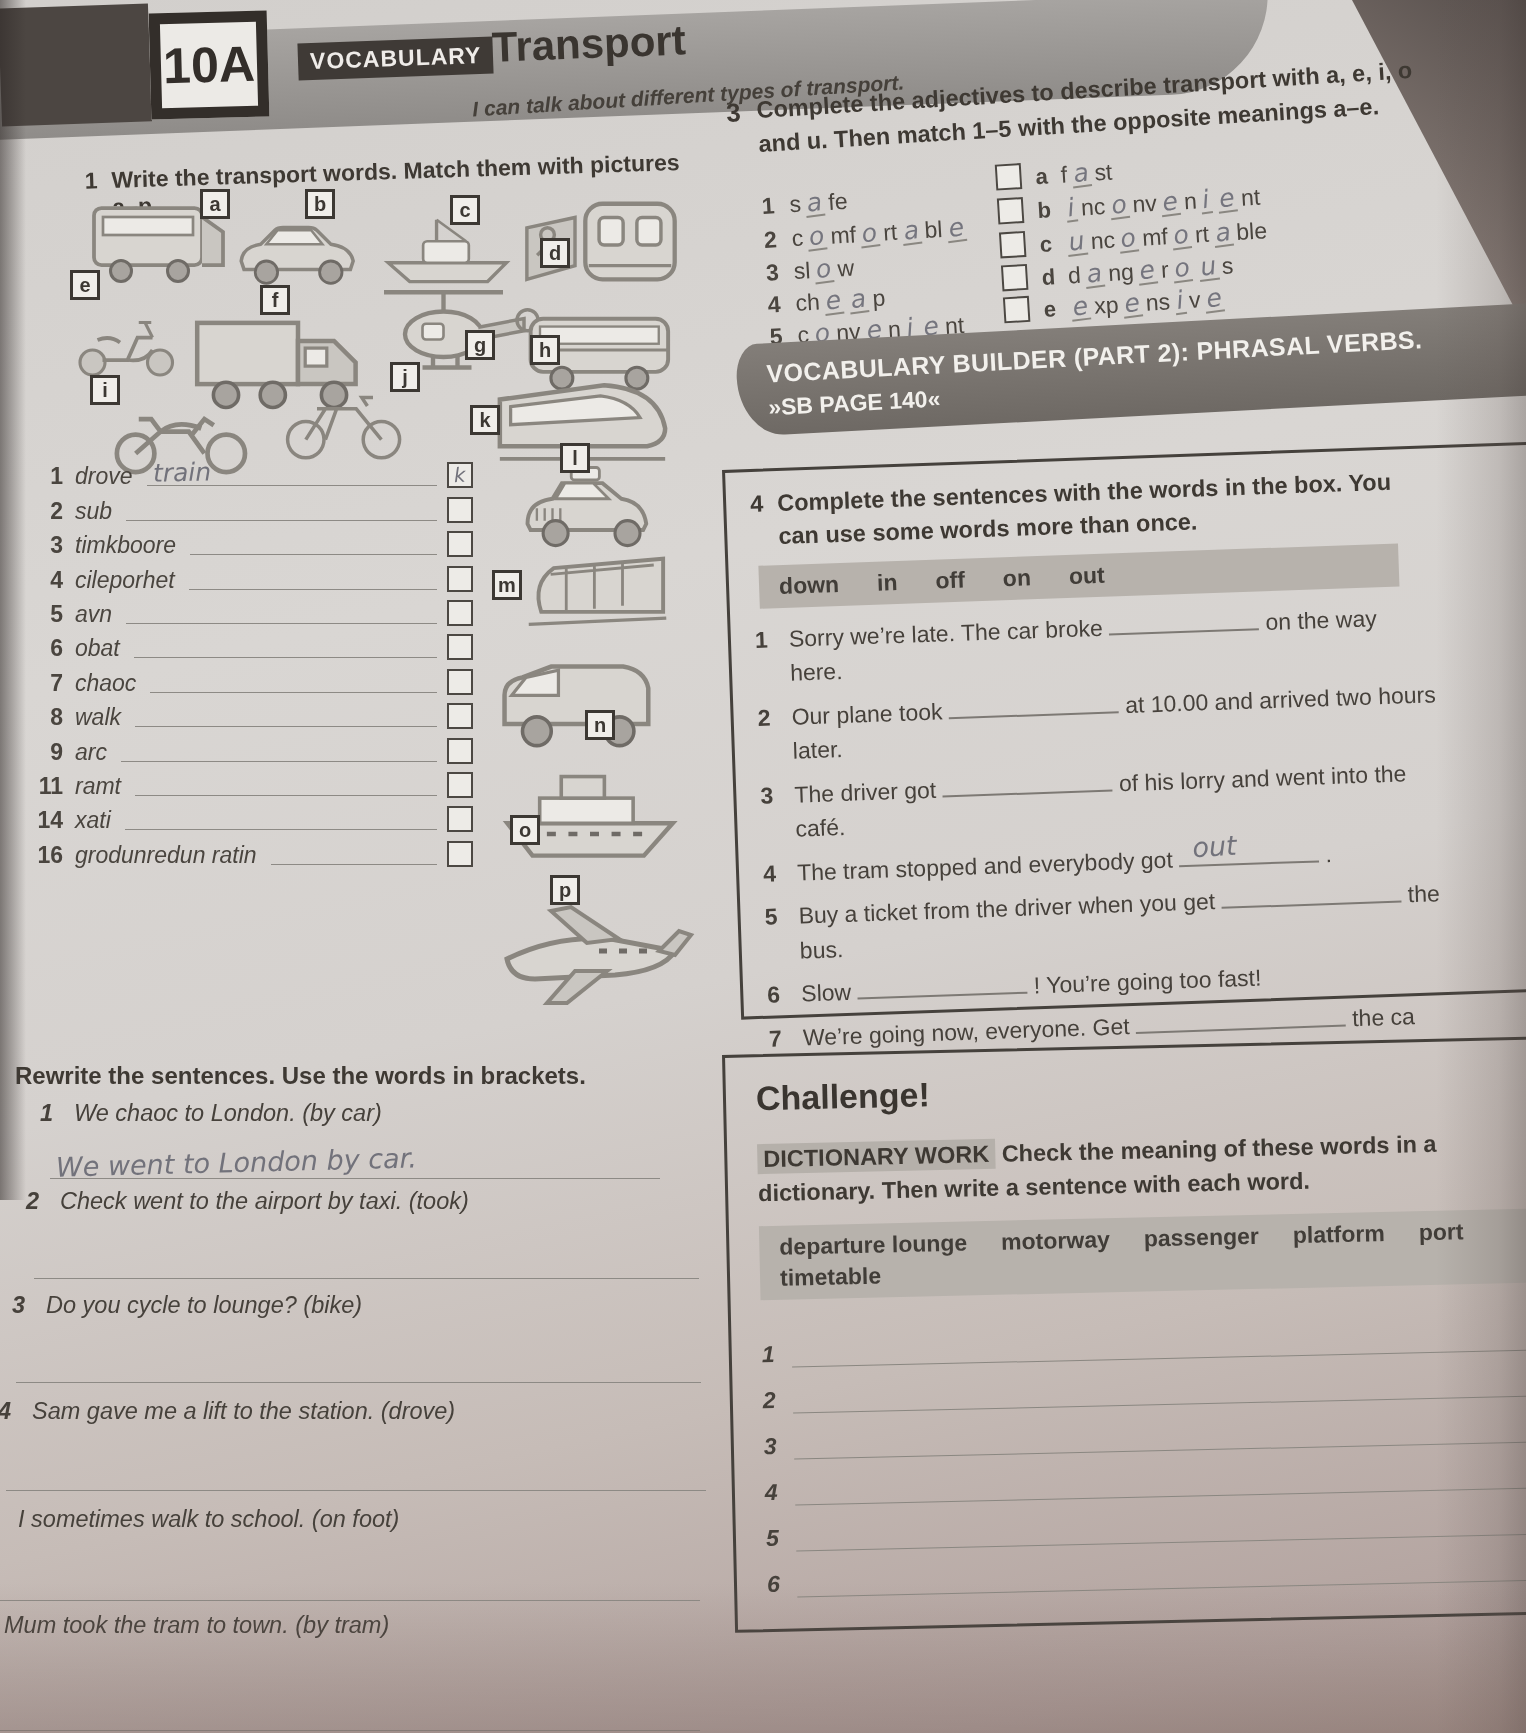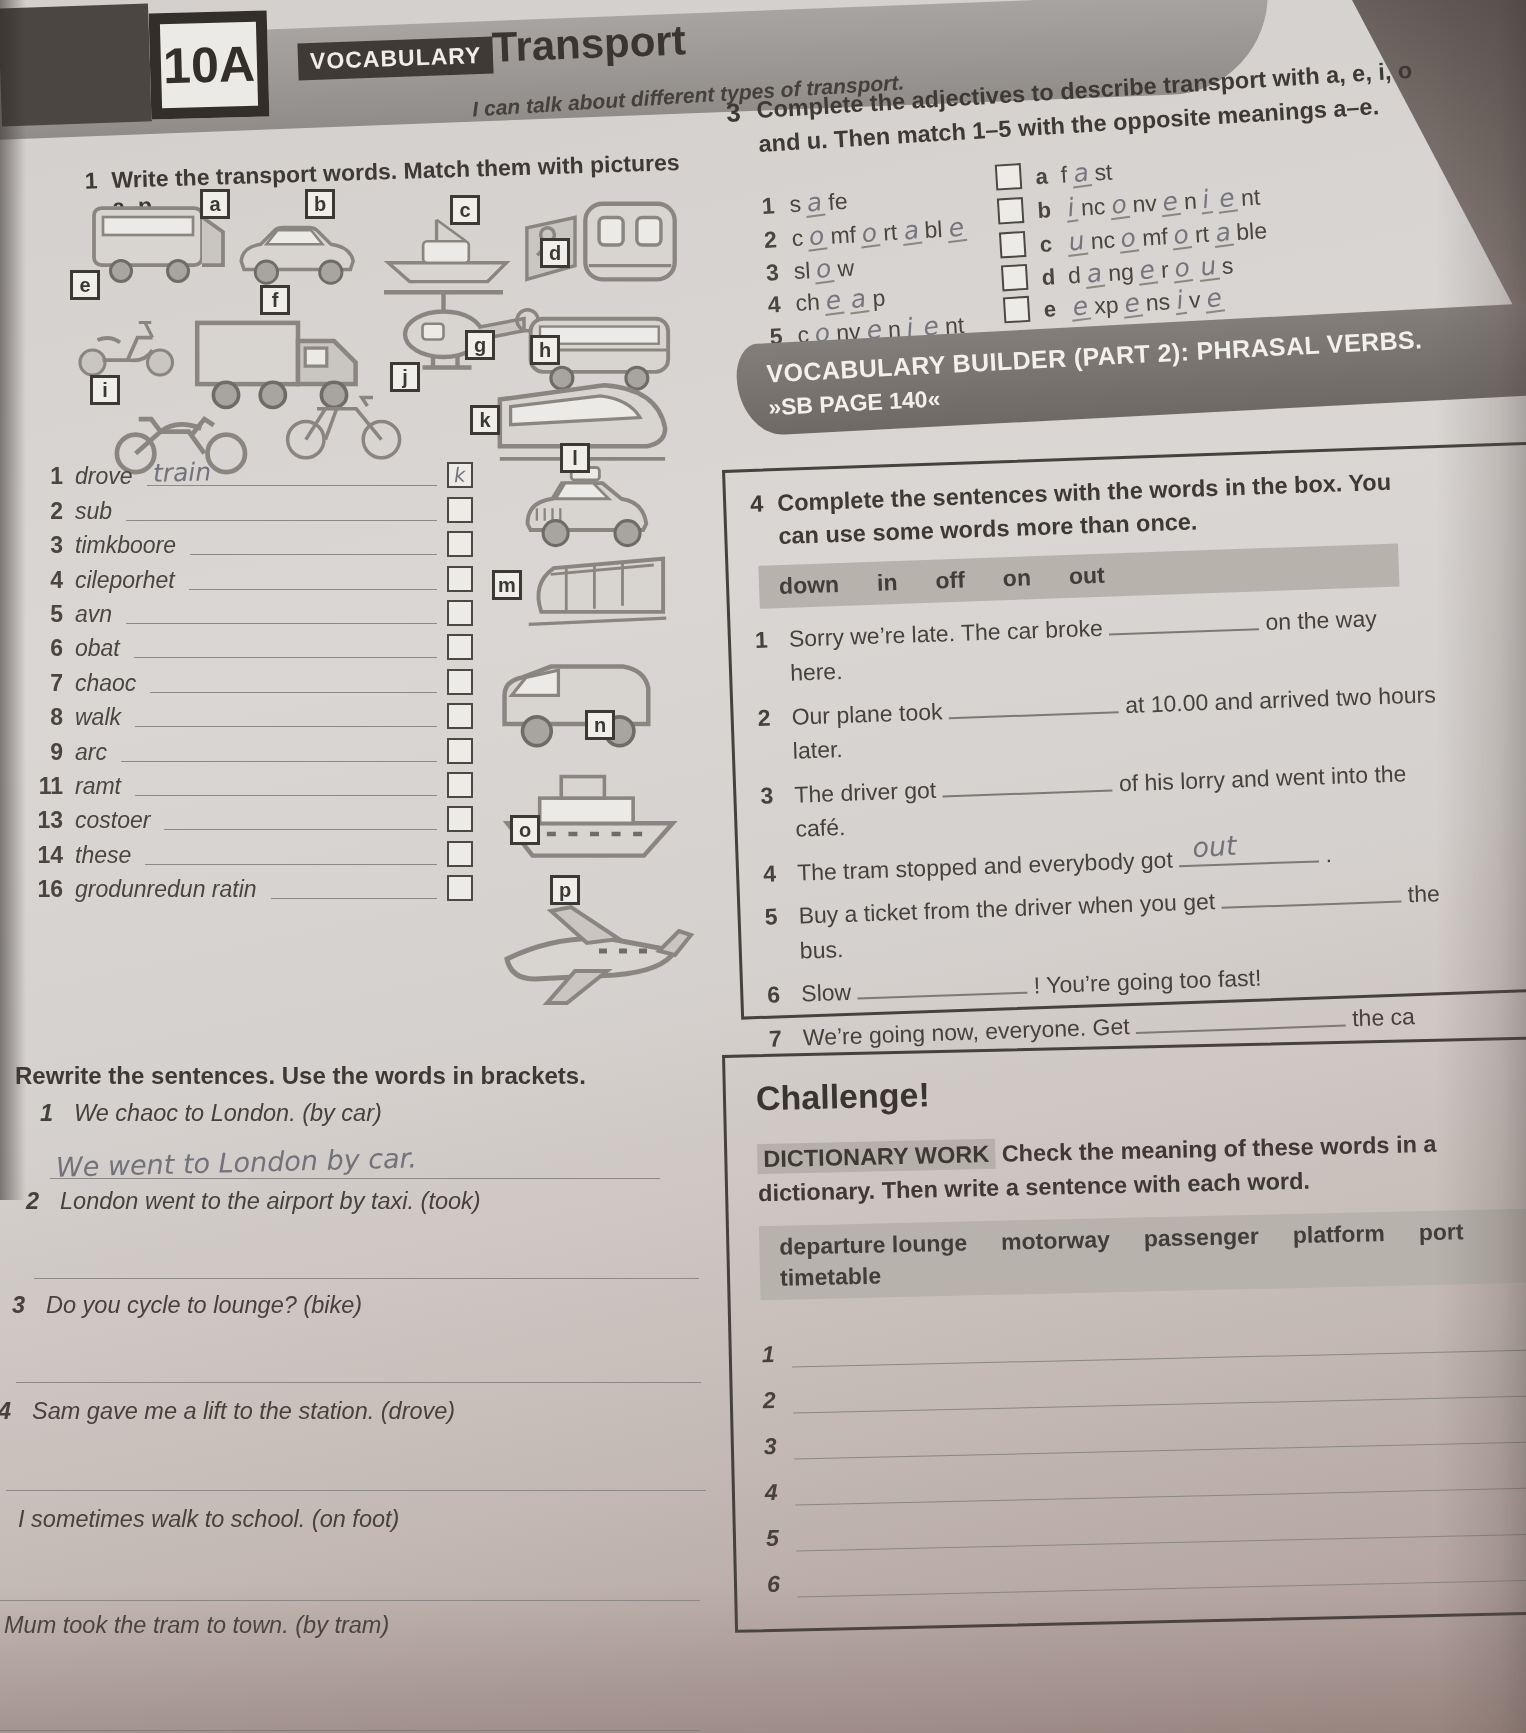--- a/index.html
+++ b/index.html
@@ -325,28 +325,22 @@
         <div class="wline"></div>
         <div class="cb"></div>
       </div>
       <div class="wrow">
         <span class="wnum">11</span>
         <span class="wword">ramt</span>
         <div class="wline"></div>
         <div class="cb"></div>
       </div>
       <div class="wrow">
-        <span class="wnum">13</span>
-        <span class="wword">costoer</span>
-        <div class="wline"></div>
-        <div class="cb"></div>
-      </div>
-      <div class="wrow">
         <span class="wnum">14</span>
-        <span class="wword">these</span>
+        <span class="wword">xati</span>
         <div class="wline"></div>
         <div class="cb"></div>
       </div>
       <div class="wrow">
         <span class="wnum">16</span>
         <span class="wword">grodunredun ratin</span>
         <div class="wline"></div>
         <div class="cb"></div>
       </div>
     </div>
@@ -359,21 +353,21 @@
     <div>
         <div class="s-line" style="left: 40px; top: 44px; width: 680px;">
           <span class="n">1</span>
           <span>We chaoc to London. (by car)</span>
         </div>
         <div class="a-line" style="left: 50px; top: 92px; width: 610px;">
           <span class="hw hw-ans">We went to London by car.</span>
         </div>
         <div class="s-line" style="left: 26px; top: 132px; width: 680px;">
           <span class="n">2</span>
-          <span>London went to the airport by taxi. (took)</span>
+          <span>Check went to the airport by taxi. (took)</span>
         </div>
         <div class="a-line" style="left: 34px; top: 192px; width: 665px;"></div>
         <div class="s-line" style="left: 12px; top: 236px; width: 680px;">
           <span class="n">3</span>
           <span>Do you cycle to lounge? (bike)</span>
         </div>
         <div class="a-line" style="left: 16px; top: 296px; width: 685px;"></div>
         <div class="s-line" style="left: -2px; top: 342px; width: 680px;">
           <span class="n">4</span>
           <span>Sam gave me a lift to the station. (drove)</span>

